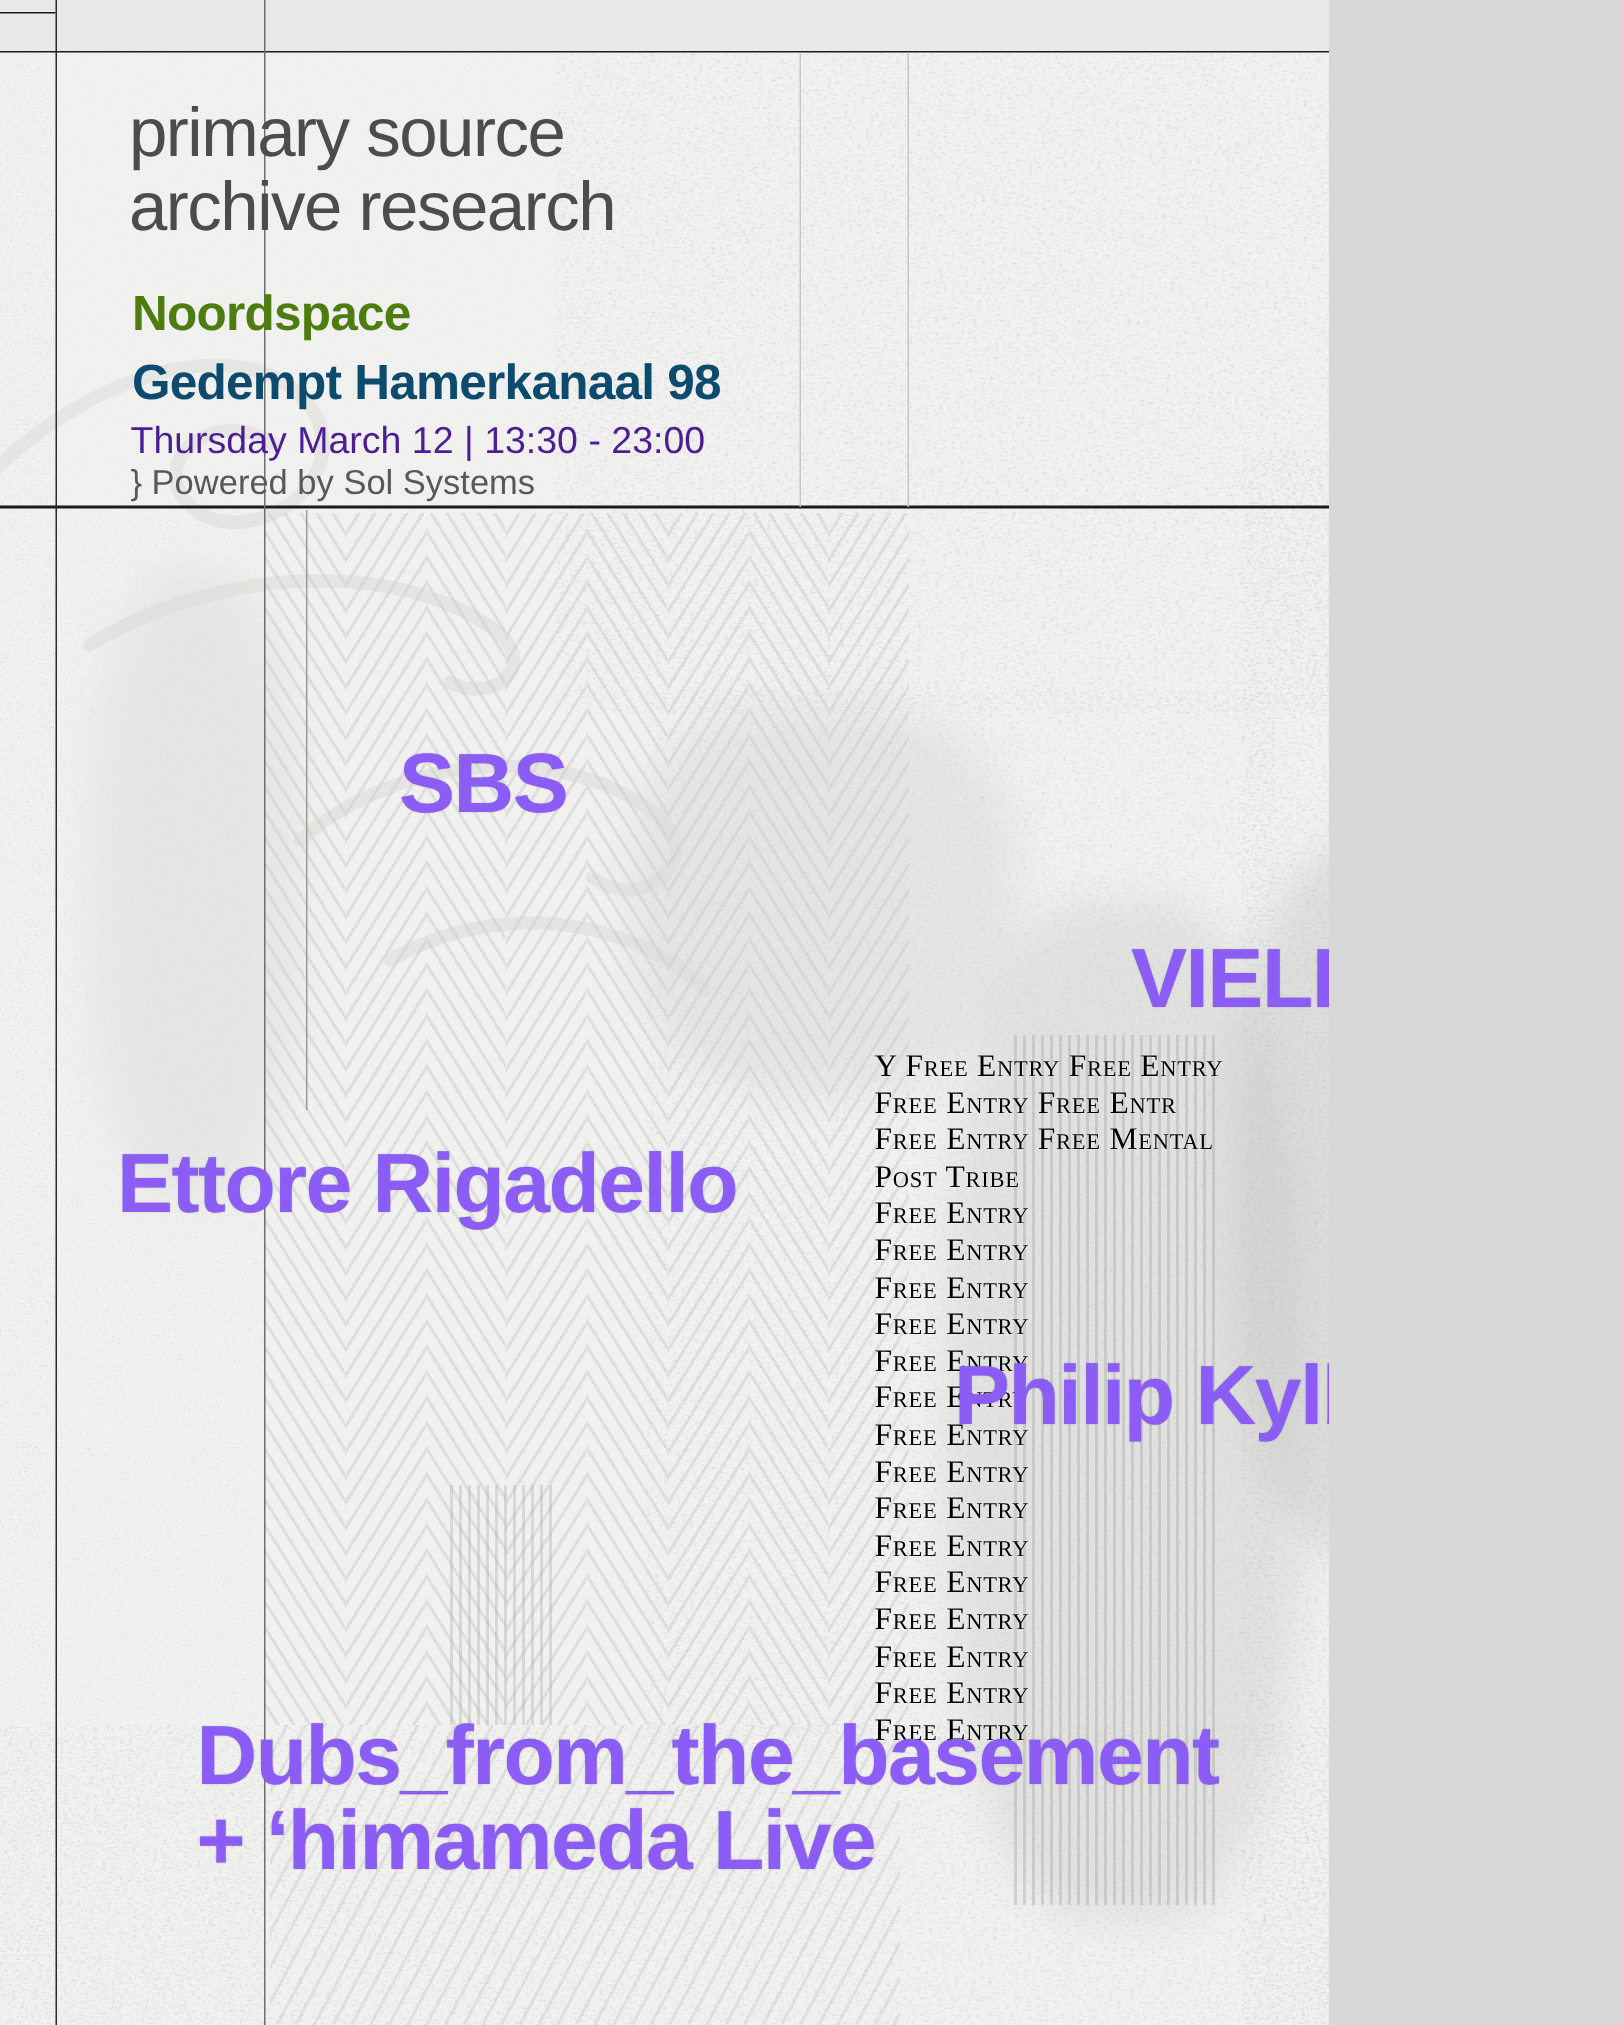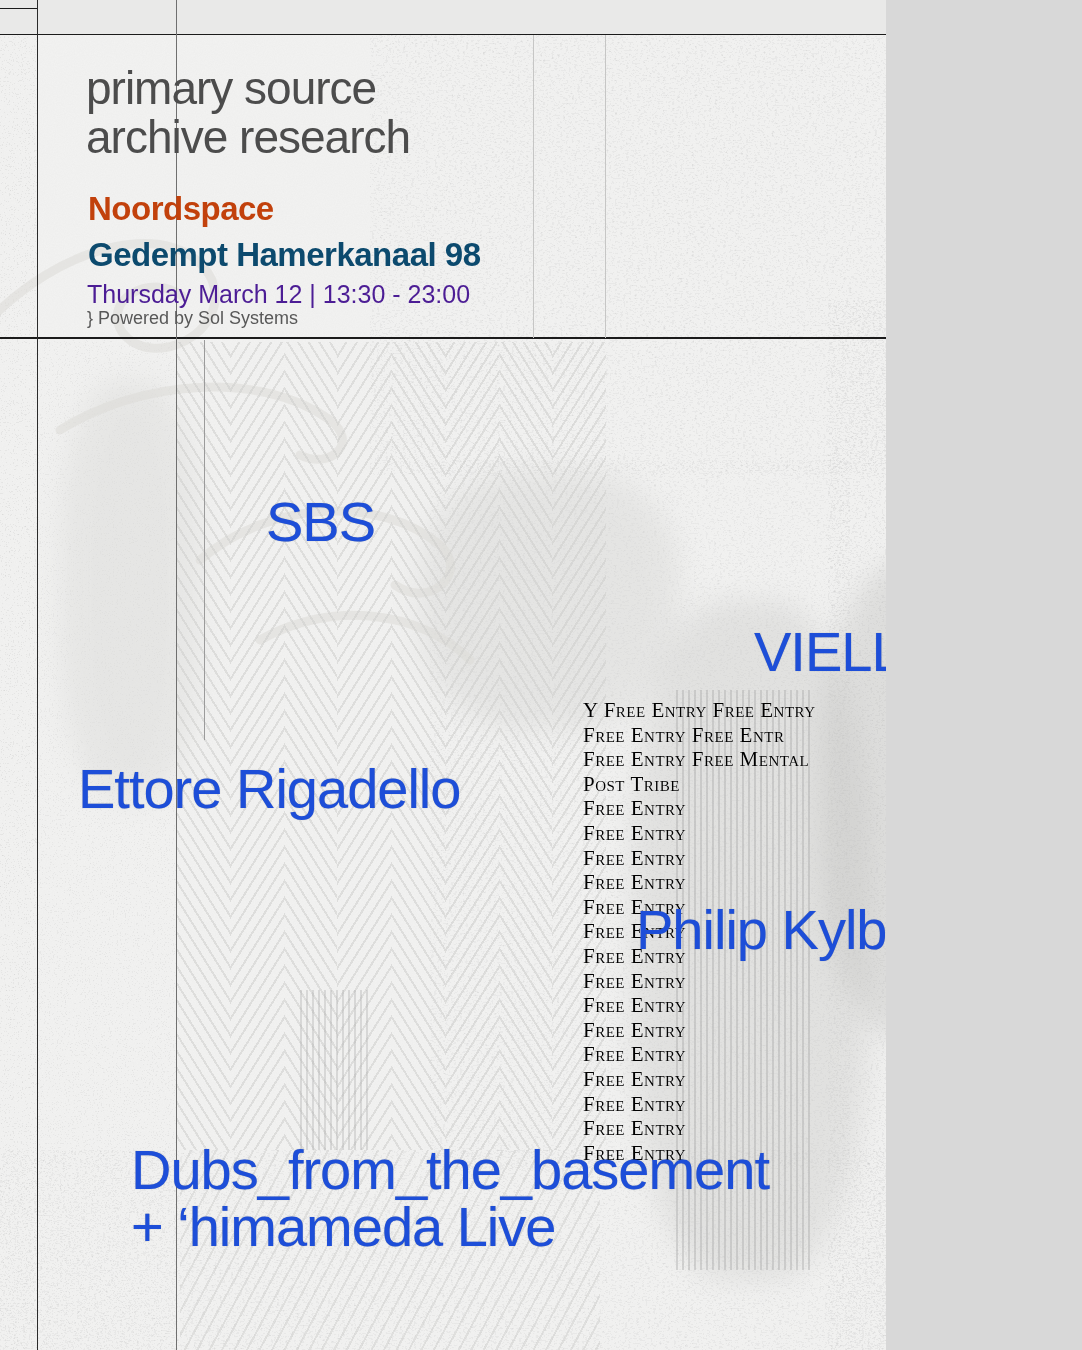--- a/index.html
+++ b/index.html
@@ -39,26 +39,26 @@
 
   .bars-band{left:676px;top:690px;width:134px;height:580px;opacity:.42;
     background:repeating-linear-gradient(90deg,#a9a9a9 0 2px,transparent 2px 6px);}
   .bars-band2{left:300px;top:990px;width:70px;height:160px;opacity:.35;
     background:repeating-linear-gradient(90deg,#a9a9a9 0 2px,transparent 2px 6px);}
 
   
   .txt{position:absolute;color:#4c4c4c;white-space:nowrap;}
   .title{left:86px;top:64px;font-size:46px;line-height:49px;font-weight:500;
     letter-spacing:-1px;color:#4c4c4c;}
-  .venue{left:88px;top:190px;font-size:33px;font-weight:700;color:#c2410c;letter-spacing:-.5px;}
+  .venue{left:88px;top:190px;font-size:33px;font-weight:700;color:#4d7c0f;letter-spacing:-.5px;}
   .address{left:88px;top:236px;font-size:33px;font-weight:700;color:#0c4a6e;letter-spacing:-.5px;}
   .datetime{left:87px;top:280px;font-size:25px;font-weight:400;color:#4c1d95;}
-  .powered{left:87px;top:308px;font-size:18px;font-weight:400;color:#585858;}
-
-  .artist{position:absolute;font-size:56px;line-height:1;font-weight:400;color:#1d4ed8;
+  .powered{left:87px;top:308px;font-size:23px;font-weight:400;color:#585858;}
+
+  .artist{position:absolute;font-size:56px;line-height:1;font-weight:700;color:#8b5cf6;
     letter-spacing:-1px;white-space:nowrap;text-shadow:0 0 1px rgba(70,70,70,.4);}
   .artist.sbs{left:266px;top:494px;}
   .artist.viell{left:754px;top:624px;}
   .artist.ettore{left:78px;top:761px;text-align:right;}
   .artist.philip{left:636px;top:902px;}
   .artist.dubs{left:131px;top:1097px;line-height:57px;margin-top:44px;}
 
   .watermark{position:absolute;left:583px;top:698px;
     font-family:"Liberation Serif",serif;font-variant:small-caps;
     font-size:21px;line-height:24.6px;letter-spacing:.5px;

